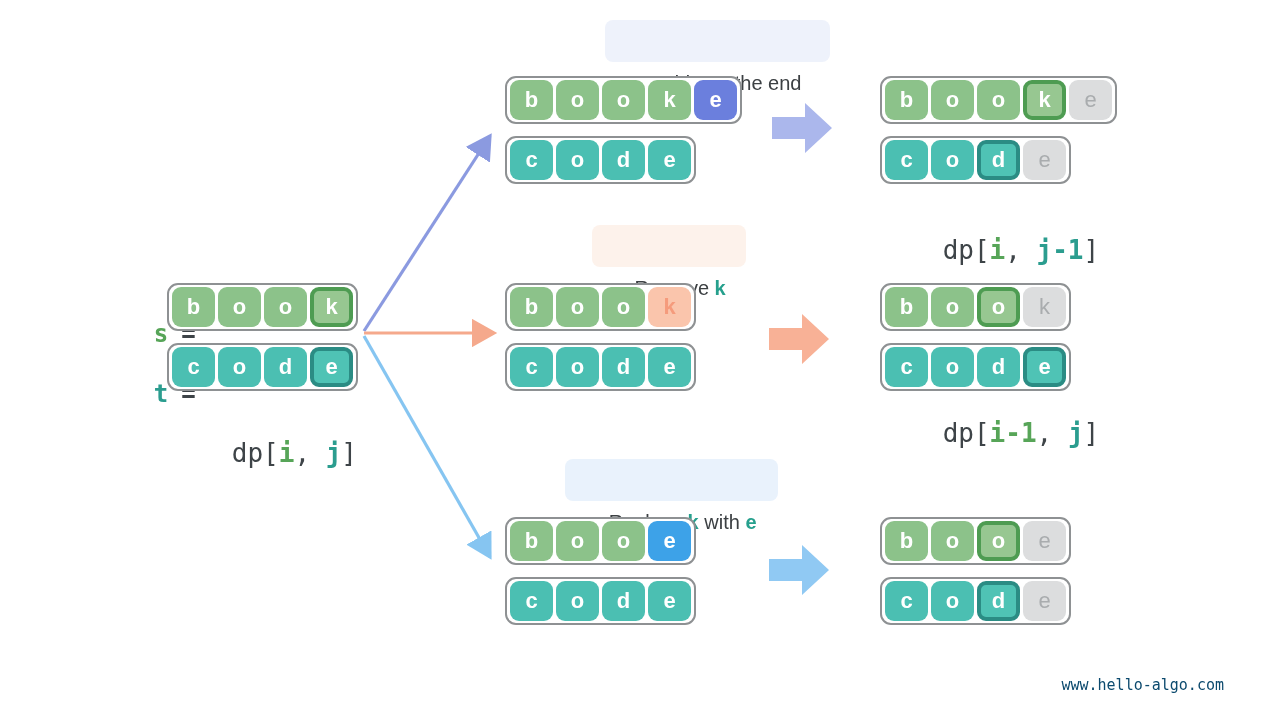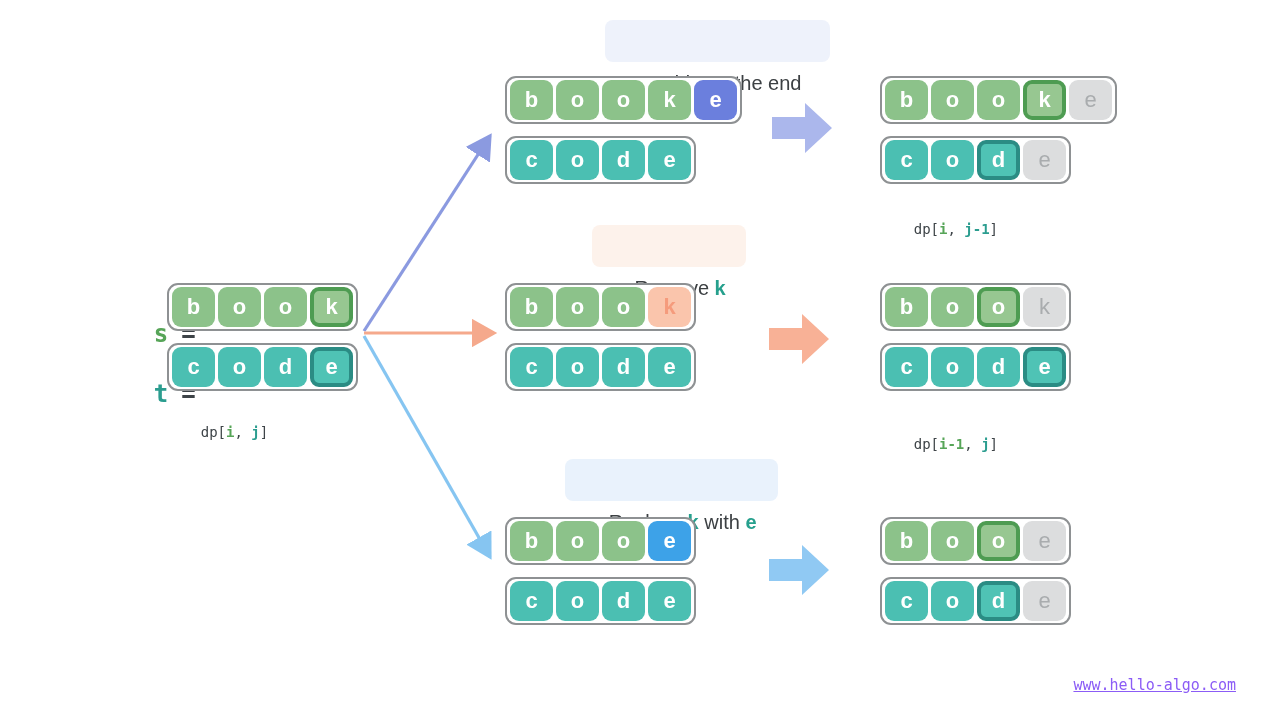--- a/index.html
+++ b/index.html
@@ -19,33 +19,33 @@
   [data-v="peach"]{background:#FAC5AC;color:#F59B7C;}
   [data-v="gray"]{background:#DCDDDE;color:#A9ACAE;font-weight:400;}
   
   .op-label{position:absolute;height:42px;line-height:42px;text-align:center;border-radius:8px;
             font-size:20px;color:#3C4043;white-space:pre;}
   .op-label [data-c="accent"]{color:#26A08D;font-weight:bold;}
   .op-add{background:#EEF2FB;}
   .op-remove{background:#FDF2EB;}
   .op-replace{background:#E9F2FC;}
   
-  .caption{position:absolute;font-family:"DejaVu Sans Mono",monospace;font-size:14px;color:#3E4448;
-           text-align:left;white-space:pre;}
+  .caption{position:absolute;font-family:"DejaVu Sans Mono",monospace;font-size:26px;color:#3E4448;
+           text-align:right;white-space:pre;}
   .caption [data-c="green"]{color:#57A558;font-weight:bold;}
   .caption [data-c="teal"]{color:#2B9D8F;font-weight:bold;}
   
   .stlabel{position:absolute;font-family:"DejaVu Sans Mono",monospace;font-size:24px;font-weight:bold;white-space:pre;}
   .stlabel .eq{color:#3E4448;margin-left:13px;}
   .stlabel [data-c="green"]{color:#57A558;}
   .stlabel [data-c="teal"]{color:#2B9D8F;}
   .big-arrow{position:absolute;}
   .overlay{position:absolute;left:0;top:0;width:1280px;height:720px;pointer-events:none;}
-  .watermark{position:absolute;right:44px;top:676px;font-family:"DejaVu Sans Mono",monospace;
-             font-size:15px;color:#8b5cf6;text-decoration:underline;}
+  .watermark{position:absolute;right:56px;top:676px;font-family:"DejaVu Sans Mono",monospace;
+             font-size:15px;color:#0c4a6e;}
 </style>
 </head>
 <body>
 
 <div class="canvas">
 
   <svg class="overlay" viewBox="0 0 1280 720">
     <defs>
       <marker id="mk-p" markerWidth="9" markerHeight="9" refX="7" refY="4.5" orient="auto">
         <path d="M0,0 L8,4.5 L0,9 Z" fill="#8B9AE0"></path>
@@ -143,21 +143,21 @@
     <span class="cell" data-v="green">o</span>
     <span class="cell" data-v="green-hl">o</span>
     <span class="cell" data-v="gray">k</span>
   </div>
   <div class="arr" style="left:880px;top:343px;">
     <span class="cell" data-v="teal">c</span>
     <span class="cell" data-v="teal">o</span>
     <span class="cell" data-v="teal">d</span>
     <span class="cell" data-v="teal-hl">e</span>
   </div>
-  <div class="caption" style="left:880px;top:420px;width:190px;">
+  <div class="caption" style="left:880px;top:388px;width:190px;">
     <span data-c="dark">dp[</span><span data-c="green">i-1</span><span data-c="dark">, </span><span data-c="teal">j</span><span data-c="dark">]</span>
   </div>
 
   <div class="op-label op-replace" style="left:565px;top:459px;width:213px;">
     <span data-c="dark">Replace </span><span data-c="accent">k</span><span data-c="dark"> with </span><span data-c="accent">e</span>
   </div>
   <div class="arr" style="left:505px;top:517px;">
     <span class="cell" data-v="green">b</span>
     <span class="cell" data-v="green">o</span>
     <span class="cell" data-v="green">o</span>

